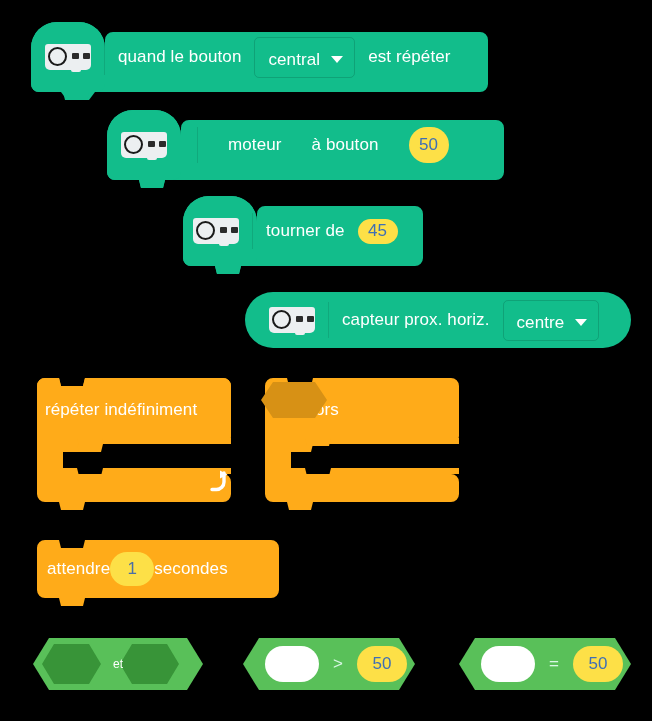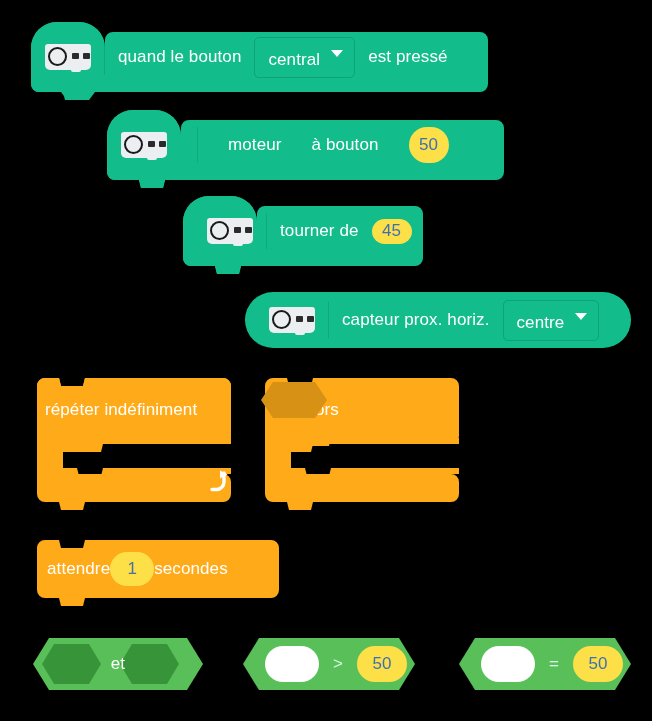--- a/index.html
+++ b/index.html
@@ -36,21 +36,21 @@
     align-items: center;
     pointer-events: none;
   }
   .lbl {
     color: #ffffff;
     font-size: 17px;
     font-family: "Liberation Sans", sans-serif;
     white-space: nowrap;
     letter-spacing: 0.1px;
   }
-  .lbl-sm { font-size: 17px; }
+  .lbl-sm { font-size: 12px; }
 
   
   .robot-icon {
     width: 46px;
     height: 26px;
     position: relative;
     flex: 0 0 auto;
   }
   .robot-icon .body {
     position: absolute;
@@ -93,20 +93,21 @@
   .divider {
     width: 1px;
     height: 36px;
     background: rgba(0,0,0,0.10);
     flex: 0 0 auto;
   }
 
   
   .dropdown {
     display: flex;
+    align-items: center;
     border: 1.3px solid rgba(0,0,0,0.14);
     border-radius: 5px;
     padding: 12px 11px 7px 13px;
     box-sizing: border-box;
     flex: 0 0 auto;
   }
   .dropdown .caret {
     width: 0; height: 0;
     border-left: 6px solid transparent;
     border-right: 6px solid transparent;
@@ -176,21 +177,21 @@
         <span class="wheel"></span>
           <span class="dot1"></span>
           <span class="dot2"></span>
       </span>
       <span class="divider"></span>
       <span class="lbl">quand le bouton</span>
       <span class="dropdown">
         <span class="lbl">central</span>
         <span class="caret"></span>
       </span>
-      <span class="lbl">est pressé</span>
+      <span class="lbl">est répéter</span>
     </div>
   </div>
 
   <div class="blk" style="left:104px; top:110px; width:400px; height:76px;">
     <svg width="400" height="76" viewBox="0 0 400 76">
       <path d="M0,26
                A26,26 0 0 1 26,0
                L48,0
                A26,26 0 0 1 74,26
                L74,18
@@ -229,21 +230,21 @@
                A8,8 0 0 1 82,10
                L232,10
                A8,8 0 0 1 240,18
                L240,62
                A8,8 0 0 1 232,70
                L82,70 L58,70 L56,78 L34,78 L32,70 L8,70
                A8,8 0 0 1 0,62 Z" fill="#12BD8B"></path>
       <path d="M0,26 A26,26 0 0 1 26,0 L48,0 A26,26 0 0 1 74,26 L74,62 A8,8 0 0 1 66,70
                L58,70 L56,78 L34,78 L32,70 L8,70 A8,8 0 0 1 0,62 Z" fill="#12BD8B"></path>
     </svg>
-    <div class="content" style="height:70px; padding-left:24px; gap:13px;">
+    <div class="content" style="height:70px; padding-left:10px; gap:13px;">
       <span class="robot-icon">
         <span class="body"></span>
           <span class="foot"></span>
         <span class="wheel"></span>
           <span class="dot1"></span>
           <span class="dot2"></span>
       </span>
       <span class="divider"></span>
       <span class="lbl">tourner de</span>
       <span class="numfield" style="width:40px; height:25px;">45</span>

